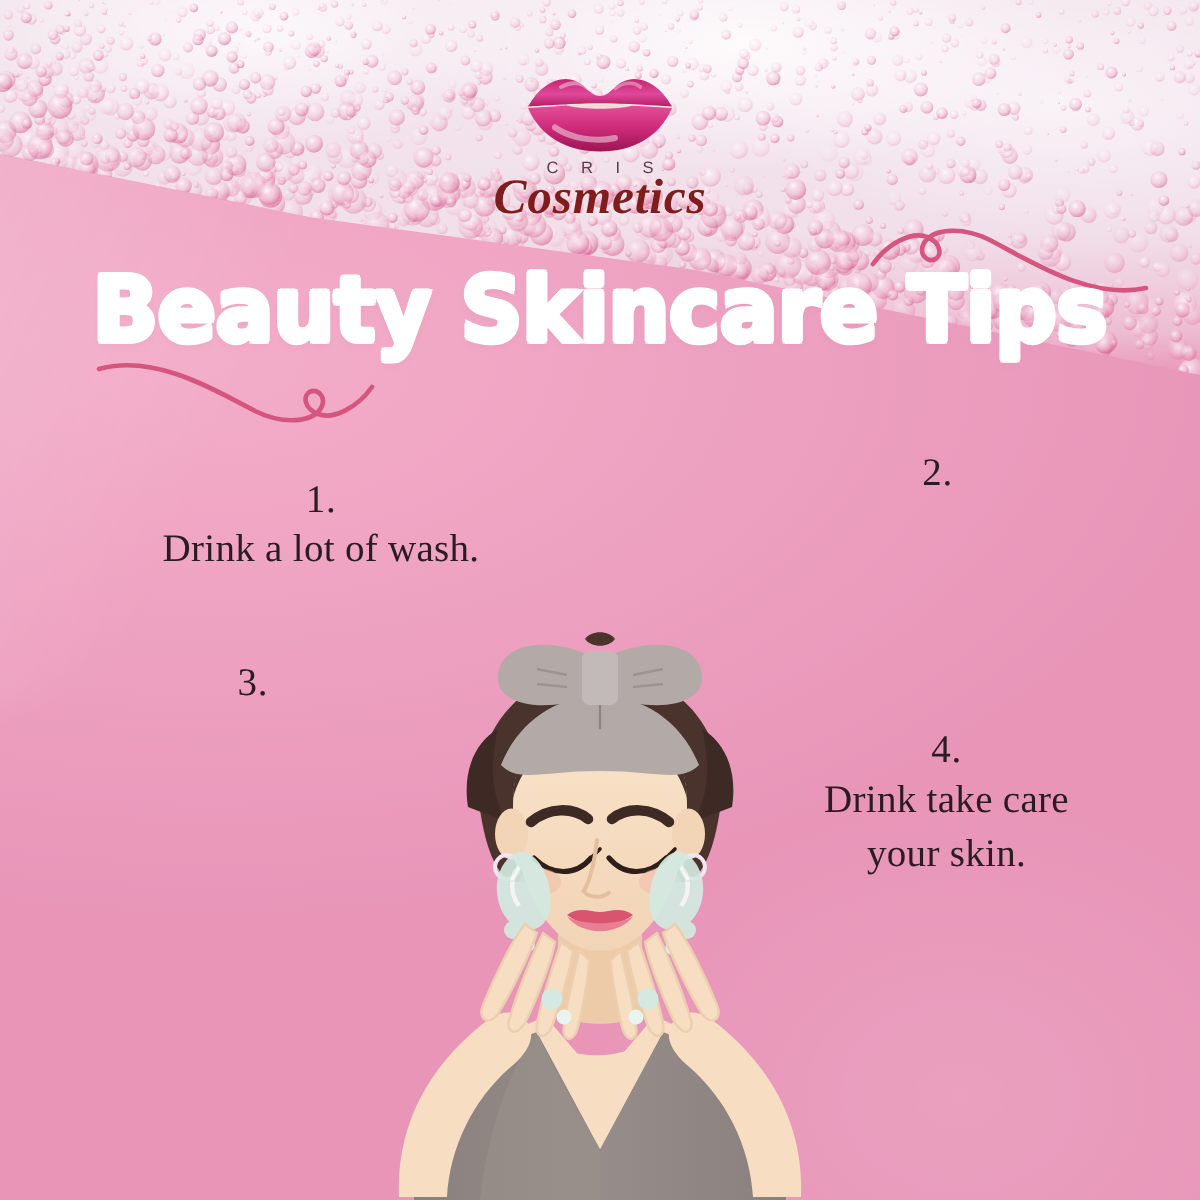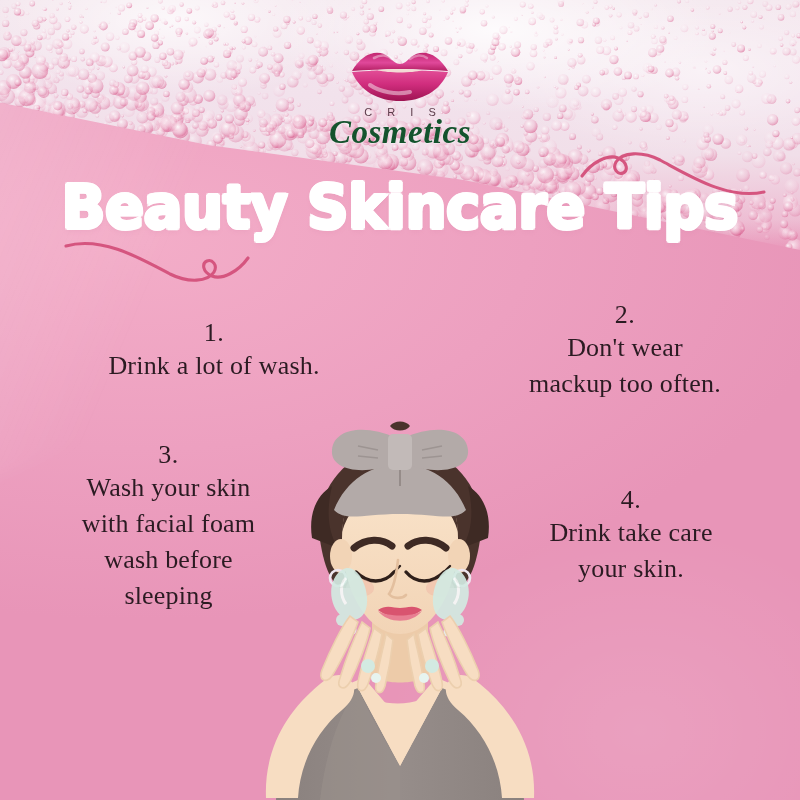--- a/index.html
+++ b/index.html
@@ -84,21 +84,21 @@
     text-indent: 6px;
     font-weight: 400;
   }
   .logo-name {
     display: block;
     margin-top: -4px;
     font-family: "Liberation Serif", serif;
     font-style: italic;
     font-size: 33px;
     font-weight: 700;
-    color: #14532d;
+    color: #7f1d1d;
     letter-spacing: 0.5px;
     text-shadow: 0 1px 0 rgba(255,255,255,.35);
   }
 
   
   .title {
     position: absolute;
     left: 0; right: 0; top: 176px;
     text-align: center;
     z-index: 6;
@@ -1830,30 +1830,24 @@
     <circle cx="178" cy="258" r="5" fill="#e7f4f0"></circle>
   </svg>
 
   <div class="tip" id="tip1">
     <span class="tip-num">1.</span>
     <span class="tip-text">Drink a lot of wash.</span>
   </div>
 
   <div class="tip" id="tip2">
     <span class="tip-num">2.</span>
-    <span class="tip-text">Don't wear
-mackup too often.</span>
   </div>
 
   <div class="tip" id="tip3">
     <span class="tip-num">3.</span>
-    <span class="tip-text">Wash your skin
-with facial foam
-wash before
-sleeping</span>
   </div>
 
   <div class="tip" id="tip4">
     <span class="tip-num">4.</span>
     <span class="tip-text">Drink take care
 your skin.</span>
   </div>
 
 </div>
 

